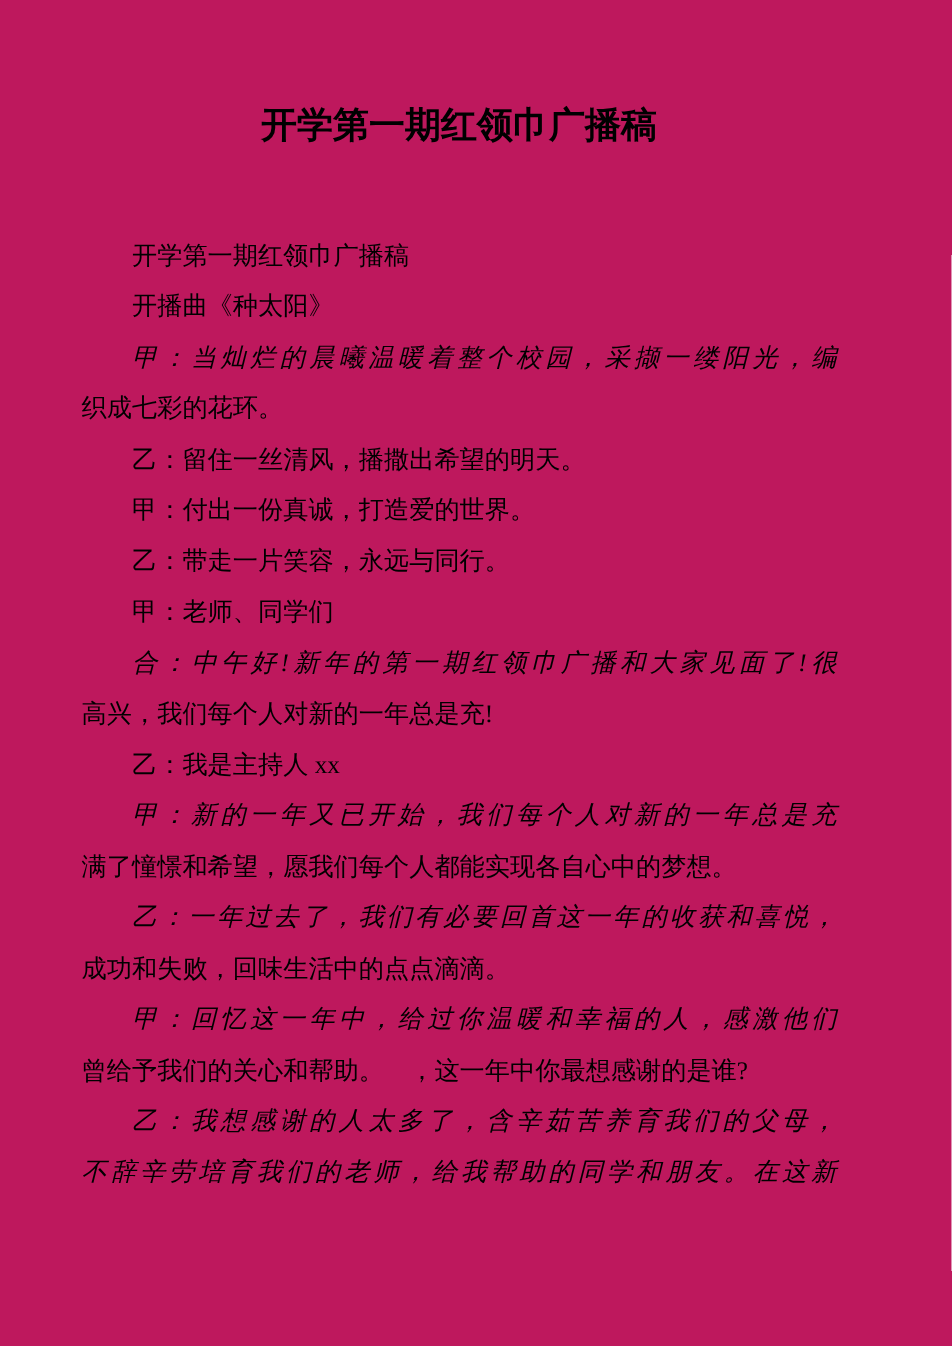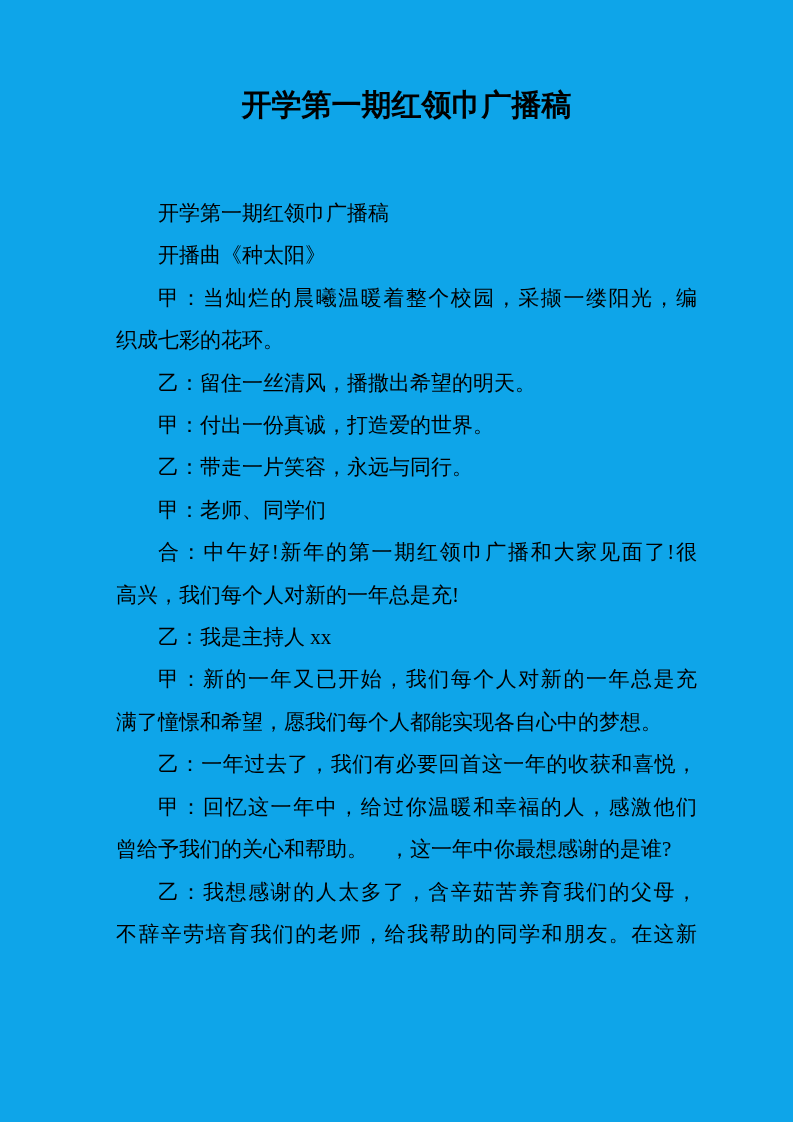--- a/index.html
+++ b/index.html
@@ -5,24 +5,24 @@
   html, body {
     margin: 0;
     padding: 0;
     background: #ffffff;
   }
   .page {
     position: relative;
     width: 793px;
     height: 1122px;
     margin: 0;
-    background: #0ea5e9;
+    background: #be185d;
     overflow: hidden;
     box-sizing: border-box;
-    padding: 0 96px 0 116px;
+    padding: 0 96px 0 68px;
   }
   .doc-title {
     margin: 84px 0 0 0;
     padding: 0;
     font-family: "Liberation Sans", "DejaVu Sans", sans-serif;
     font-weight: 700;
     font-size: 30px;
     line-height: 42px;
     color: #000000;
     text-align: center;
@@ -38,20 +38,21 @@
     color: #000000;
     white-space: pre-wrap;
     text-align: left;
   }
   .text-line.indent {
     text-indent: 2em;
   }
   .text-line.fill {
     text-align: justify;
     text-align-last: justify;
+    font-style: italic;
   }
 </style>
 </head>
 <body>
 
 <div class="page">
   <h1 class="doc-title">开学第一期红领巾广播稿</h1>
 
   <div class="doc-body">
       <div class="text-line indent">开学第一期红领巾广播稿</div>
@@ -61,18 +62,19 @@
       <div class="text-line indent">乙：留住一丝清风，播撒出希望的明天。</div>
       <div class="text-line indent">甲：付出一份真诚，打造爱的世界。</div>
       <div class="text-line indent">乙：带走一片笑容，永远与同行。</div>
       <div class="text-line indent">甲：老师、同学们</div>
       <div class="text-line indent fill">合：中午好!新年的第一期红领巾广播和大家见面了!很</div>
       <div class="text-line">高兴，我们每个人对新的一年总是充!</div>
       <div class="text-line indent">乙：我是主持人 xx</div>
       <div class="text-line indent fill">甲：新的一年又已开始，我们每个人对新的一年总是充</div>
       <div class="text-line">满了憧憬和希望，愿我们每个人都能实现各自心中的梦想。</div>
       <div class="text-line indent fill">乙：一年过去了，我们有必要回首这一年的收获和喜悦，</div>
+      <div class="text-line">成功和失败，回味生活中的点点滴滴。</div>
       <div class="text-line indent fill">甲：回忆这一年中，给过你温暖和幸福的人，感激他们</div>
       <div class="text-line">曾给予我们的关心和帮助。　，这一年中你最想感谢的是谁?</div>
       <div class="text-line indent fill">乙：我想感谢的人太多了，含辛茹苦养育我们的父母，</div>
       <div class="text-line fill">不辞辛劳培育我们的老师，给我帮助的同学和朋友。在这新</div>
     </div>
 </div>
 
 </body></html>

